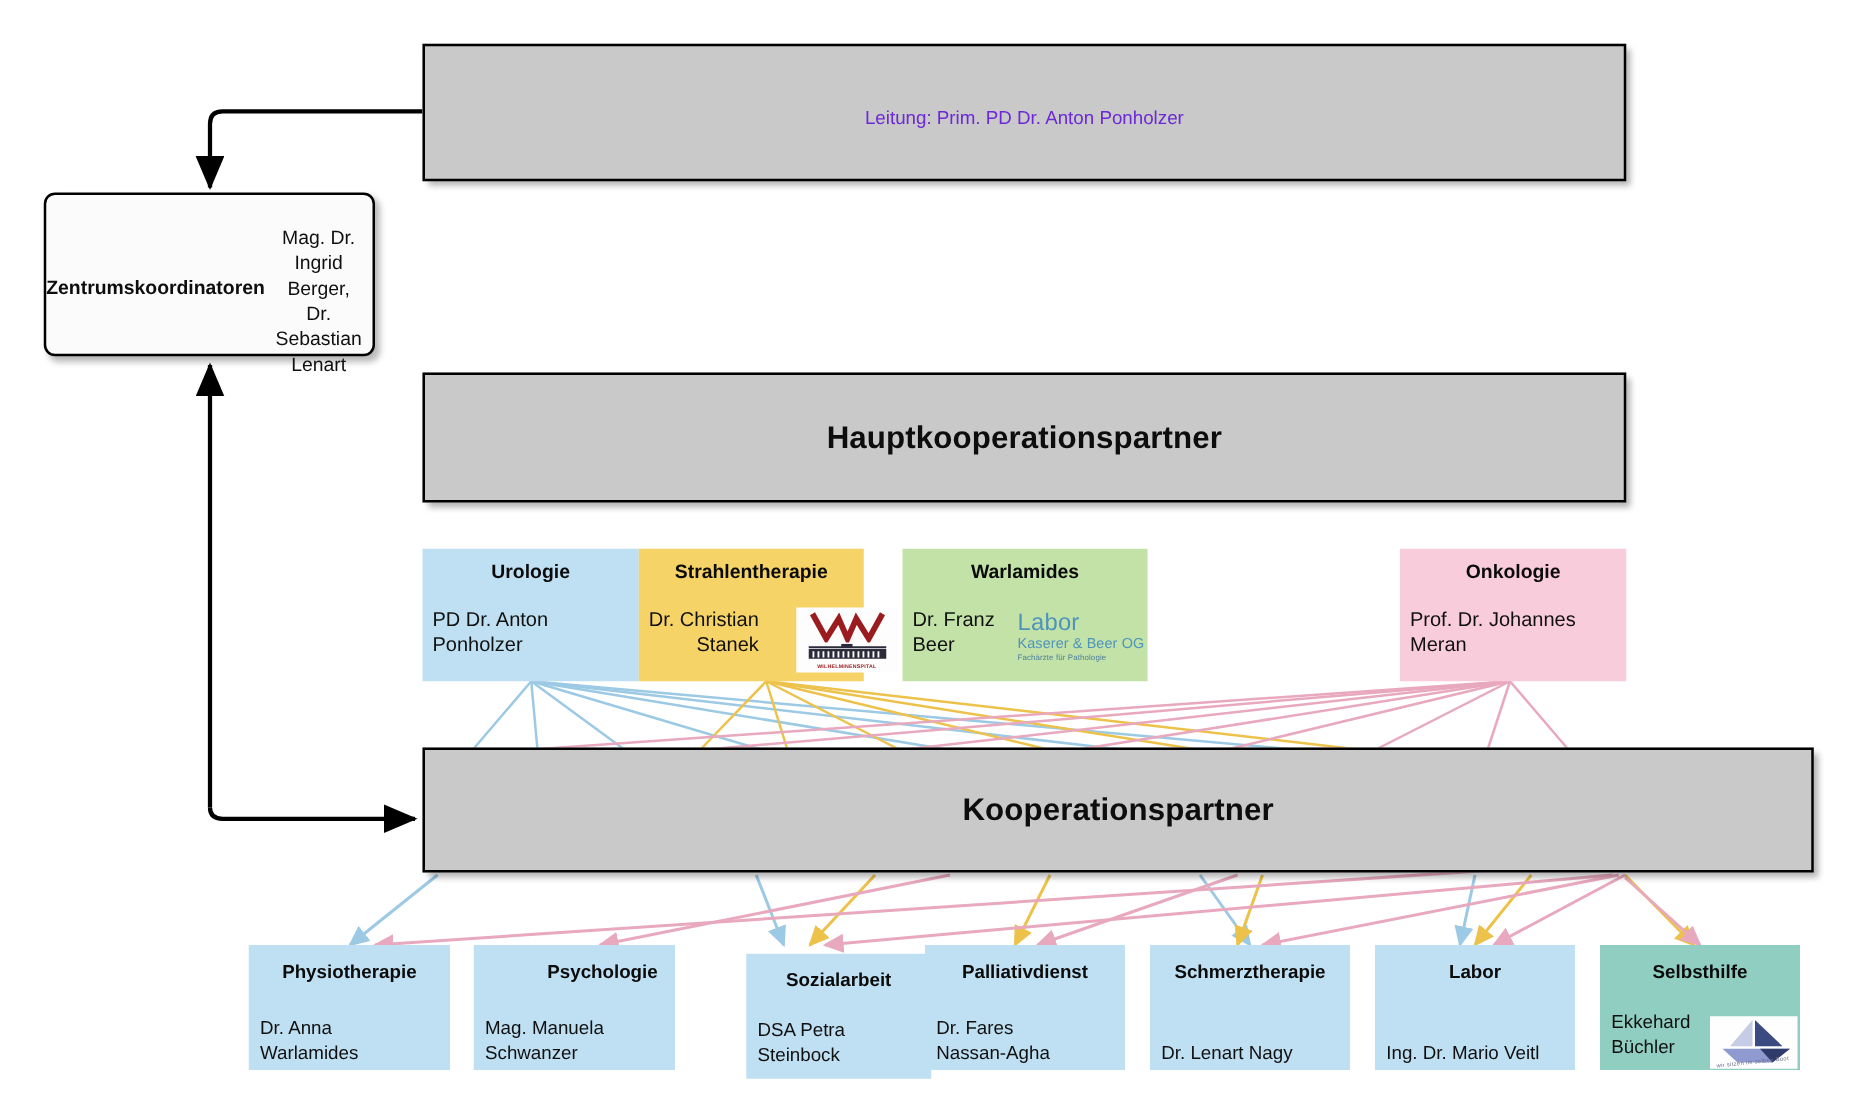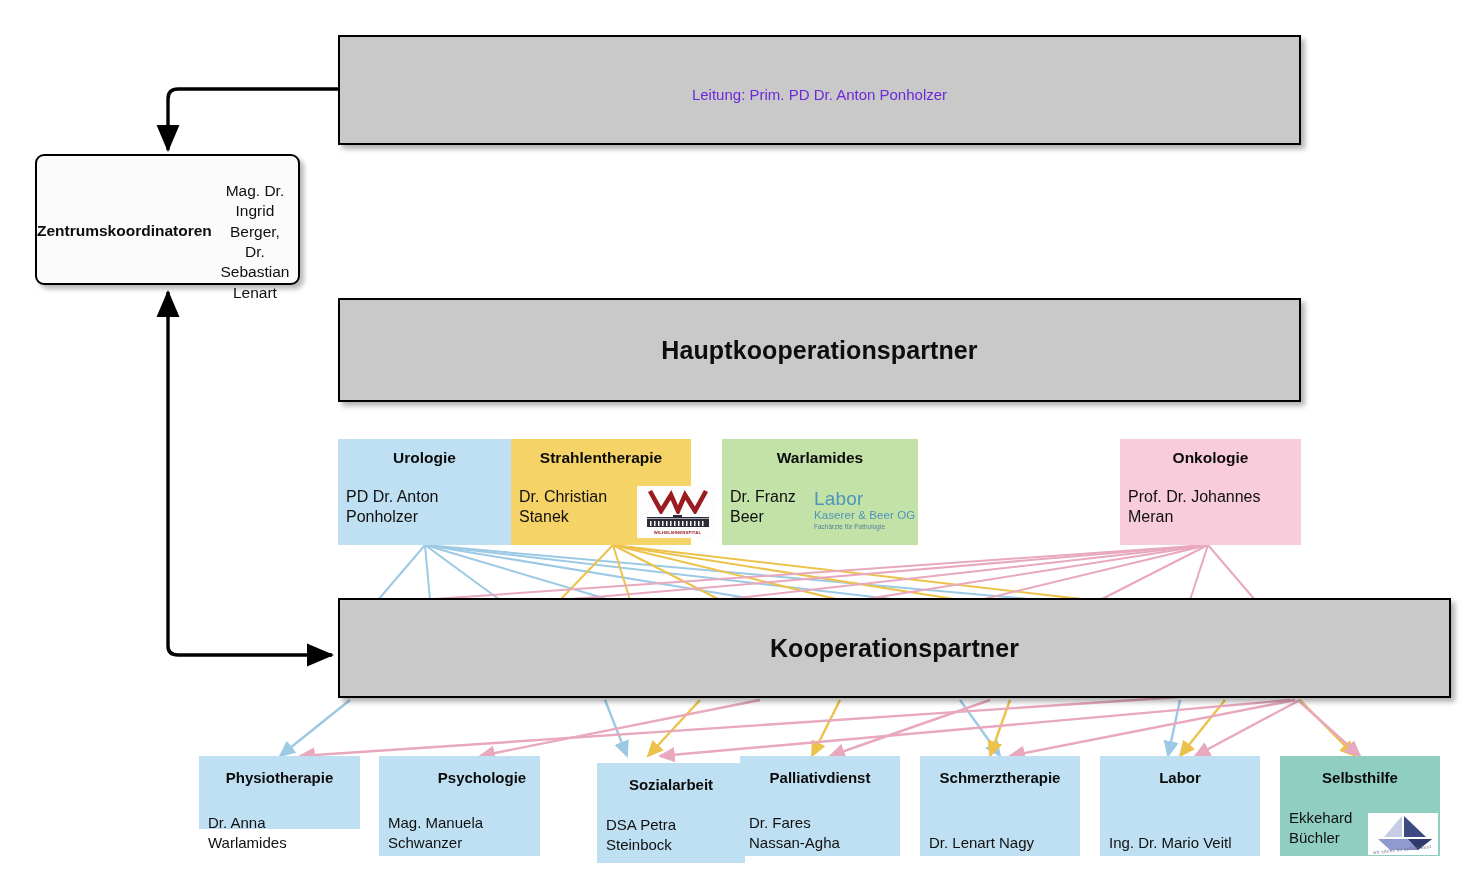--- a/index.html
+++ b/index.html
@@ -143,21 +143,21 @@
   </div>
 
   <div class="box dept" style="left:338px;top:439px;width:173px;height:106px;background:#bfe0f2;">
     <div class="dt">Urologie</div>
     <div class="db" style="white-space:pre-line;">PD Dr. Anton
 Ponholzer</div>
   </div>
 
   <div class="box dept" style="left:511px;top:439px;width:180px;height:106px;background:#f6d366;">
     <div class="dt">Strahlentherapie</div>
-    <div class="db" style="white-space:pre-line;">Dr. Christian
+    <div class="db" style="white-space:pre-line;text-align:right;">Dr. Christian
 Stanek</div>
     <div class="wlogo" style="left:126px;top:47px;width:81px;height:52px;">
       <svg class="wsvg" width="62" height="25" viewBox="0 0 62 25">
         <path d="M3,2 L14,22 L24,6 L31,22 L38,6 L48,22 L59,2" stroke="#9b1c20" stroke-width="4.6" fill="none" stroke-linejoin="miter"></path>
       </svg>
       <svg width="70" height="14" viewBox="0 0 70 14" style="margin-top:1px;">
         <rect x="4" y="4" width="62" height="8" fill="#2b2b3a"></rect>
         <rect x="4" y="2" width="62" height="1.4" fill="#2b2b3a"></rect>
         <rect x="30" y="0" width="9" height="3" fill="#2b2b3a"></rect>
         <g fill="#fdfdfd">
@@ -196,21 +196,21 @@
   <div class="box dept" style="left:1120px;top:439px;width:181px;height:106px;background:#f9ccdb;">
     <div class="dt">Onkologie</div>
     <div class="db" style="white-space:pre-line;">Prof. Dr. Johannes
 Meran</div>
   </div>
 
   <div class="box grayband" style="left:338px;top:598px;width:1113px;height:100px;">
     <div class="t1">Kooperationspartner</div>
   </div>
 
-  <div class="box part" style="left:199px;top:756px;width:161px;height:73px;">
+  <div class="box part" style="left:199px;top:756px;width:161px;height:100px;">
     <div class="pt">Physiotherapie</div>
     <div class="pb" style="top:57px;white-space:pre-line;">Dr. Anna
 Warlamides</div>
   </div>
 
   <div class="box part" style="left:379px;top:756px;width:161px;height:100px;padding-left:45px;">
     <div class="pt">Psychologie</div>
     <div class="pb" style="top:57px;white-space:pre-line;">Mag. Manuela
 Schwanzer</div>
   </div>

